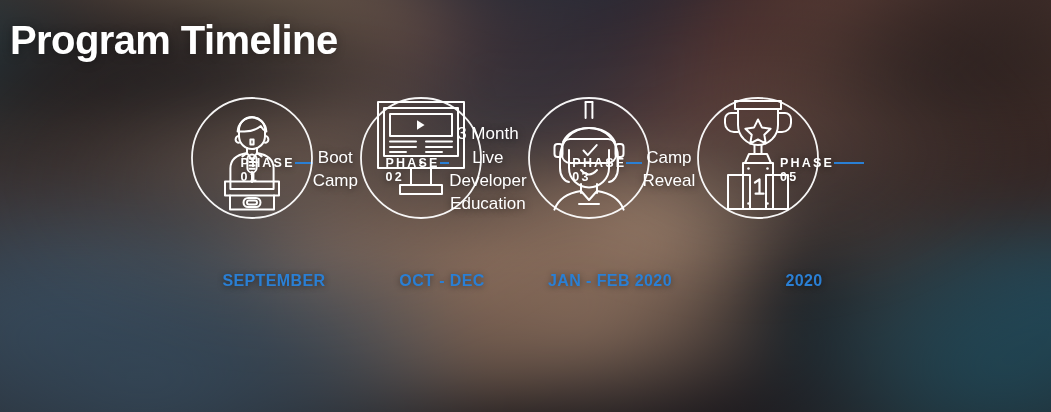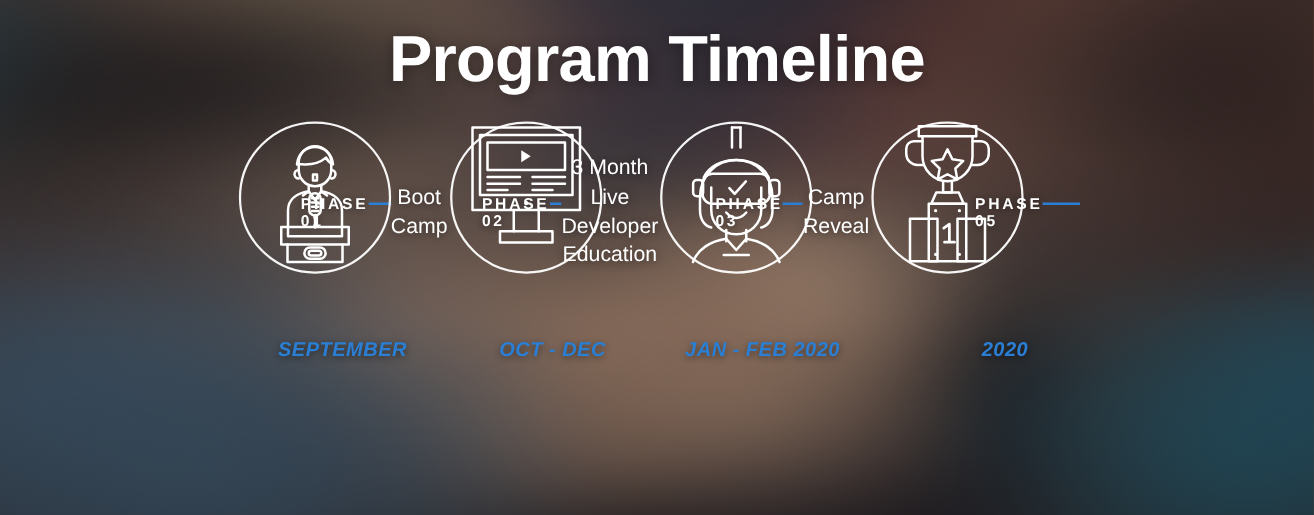--- a/index.html
+++ b/index.html
@@ -84,26 +84,27 @@
   
   .content {
     position: absolute;
     inset: 0;
   }
   .page-title {
     position: absolute;
     top: 18px;
     left: 0;
     right: 0;
-    text-align: center;
+    text-align: left;
     color: #ffffff;
-    font-size: 52px;
+    font-size: 40px;
     font-weight: bold;
     letter-spacing: -0.6px;
     text-shadow: 0 1px 10px rgba(0,0,0,0.35);
+    padding-left: 10px;
   }
 
   .phases {
     position: absolute;
     top: 96px;
     left: 190px;
     width: 674px;
     display: flex;
     justify-content: space-between;
   }
@@ -151,21 +152,20 @@
   .phase-date {
     position: absolute;
     top: 272px;
     color: #2a7fd4;
     font-size: 16px;
     font-weight: bold;
     letter-spacing: 0.4px;
     text-align: center;
     white-space: nowrap;
     text-shadow: 0 1px 6px rgba(0,0,0,0.45);
-    font-style: italic;
   }
 </style>
 </head>
 <body>
 
 <div id="stage">
 
   <div class="bg-layer bg-base"></div>
   <div class="bg-layer bg-people"></div>
   <div class="bg-layer bg-soft"></div>

